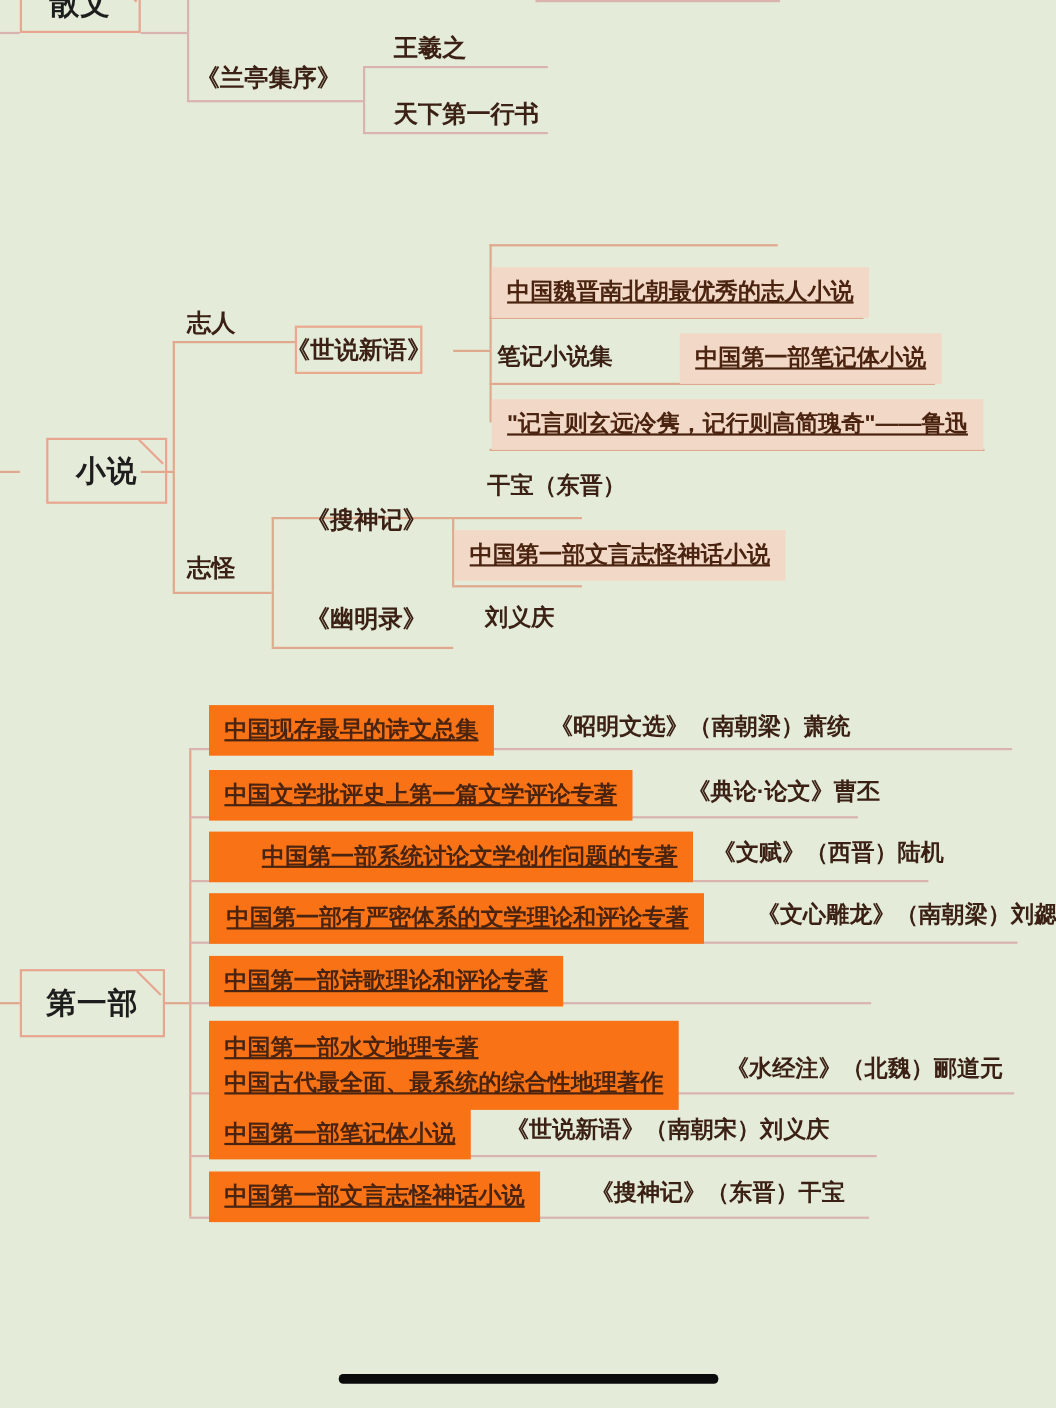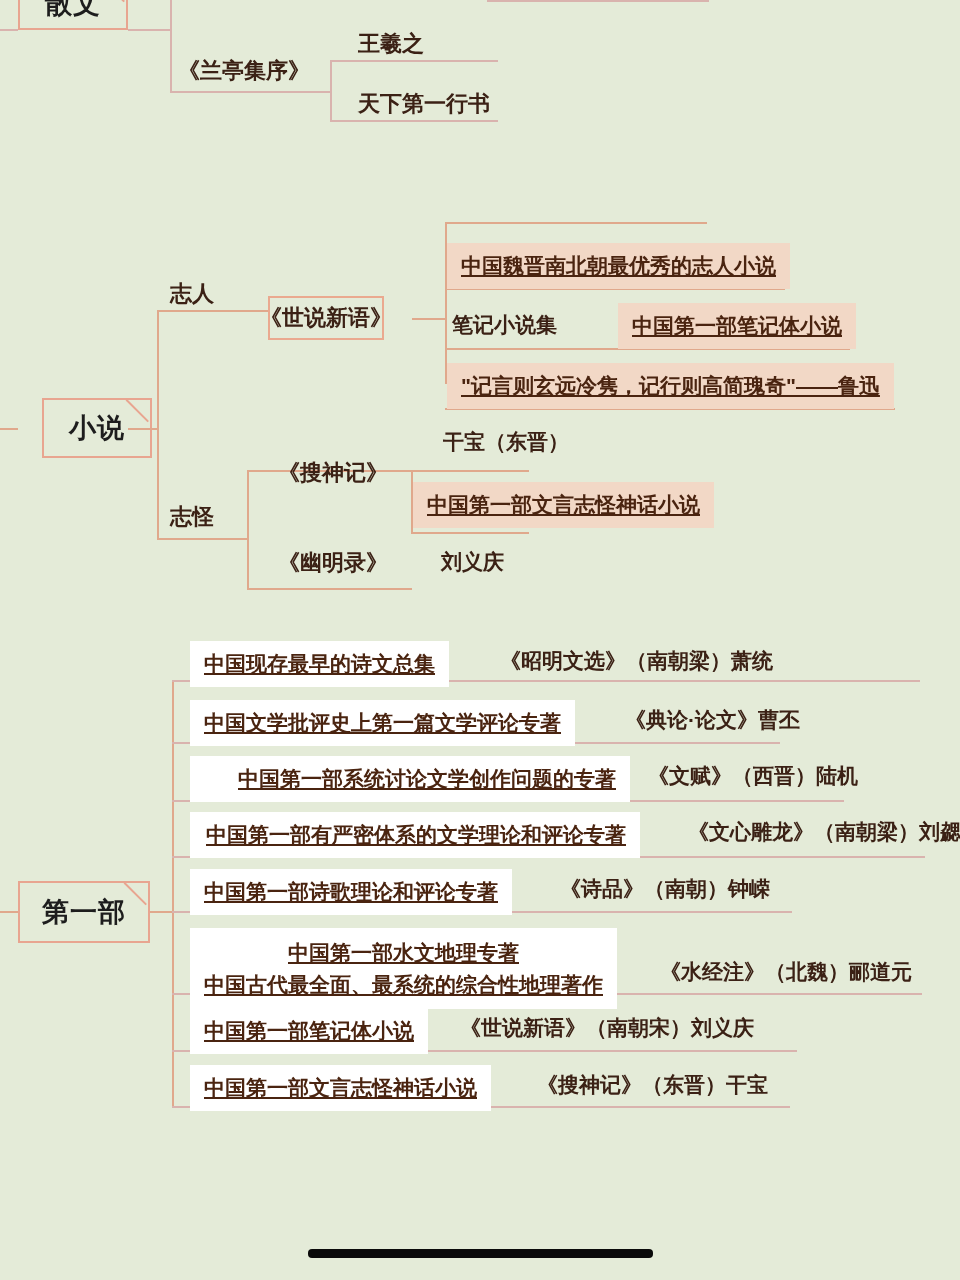--- a/index.html
+++ b/index.html
@@ -109,22 +109,22 @@
     font-size: 21px;
     font-weight: 700;
     color: #4a2410;
     white-space: nowrap;
     line-height: 1.35;
     padding: 9px 14px;
     box-sizing: border-box;
     text-decoration: underline;
   }
   .hl.salmon { background: #f2d8c6; }
-  .hl.khaki  { background: #ffffff; }
-  .hl.two    { line-height: 1.5; text-align: center; }
+  .hl.khaki  { background: #f97316; }
+  .hl.two    { line-height: 1.5; }
 
   
   .watermark {
     position: absolute;
     font-size: 29px;
     font-weight: 600;
     color: #c3cbb6;
     letter-spacing: 0.6px;
     white-space: nowrap;
   }
@@ -243,21 +243,20 @@
   <div class="hl khaki" style="left:190px; top:700px;">中国文学批评史上第一篇文学评论专著</div>
   <div class="txt" style="left:625px; top:706px;">《典论·论文》曹丕</div>
 
   <div class="hl khaki" style="left:190px; top:756px;padding-left:48px;">中国第一部系统讨论文学创作问题的专著</div>
   <div class="txt" style="left:648px; top:762px;">《文赋》（西晋）陆机</div>
 
   <div class="hl khaki" style="left:190px; top:812px;padding-left:16px;">中国第一部有严密体系的文学理论和评论专著</div>
   <div class="txt" style="left:688px; top:818px;">《文心雕龙》（南朝梁）刘勰</div>
 
   <div class="hl khaki" style="left:190px; top:869px;">中国第一部诗歌理论和评论专著</div>
-  <div class="txt" style="left:560px; top:875px;">《诗品》（南朝）钟嵘</div>
 
   <div class="hl khaki two" style="left:190px; top:928px; white-space:pre-line;">中国第一部水文地理专著
 中国古代最全面、最系统的综合性地理著作</div>
   <div class="txt" style="left:660px; top:958px;">《水经注》（北魏）郦道元</div>
 
   <div class="hl khaki" style="left:190px; top:1008px;">中国第一部笔记体小说</div>
   <div class="txt" style="left:460px; top:1014px;">《世说新语》（南朝宋）刘义庆</div>
 
   <div class="hl khaki" style="left:190px; top:1065px;">中国第一部文言志怪神话小说</div>
   <div class="txt" style="left:537px; top:1071px;">《搜神记》（东晋）干宝</div>

